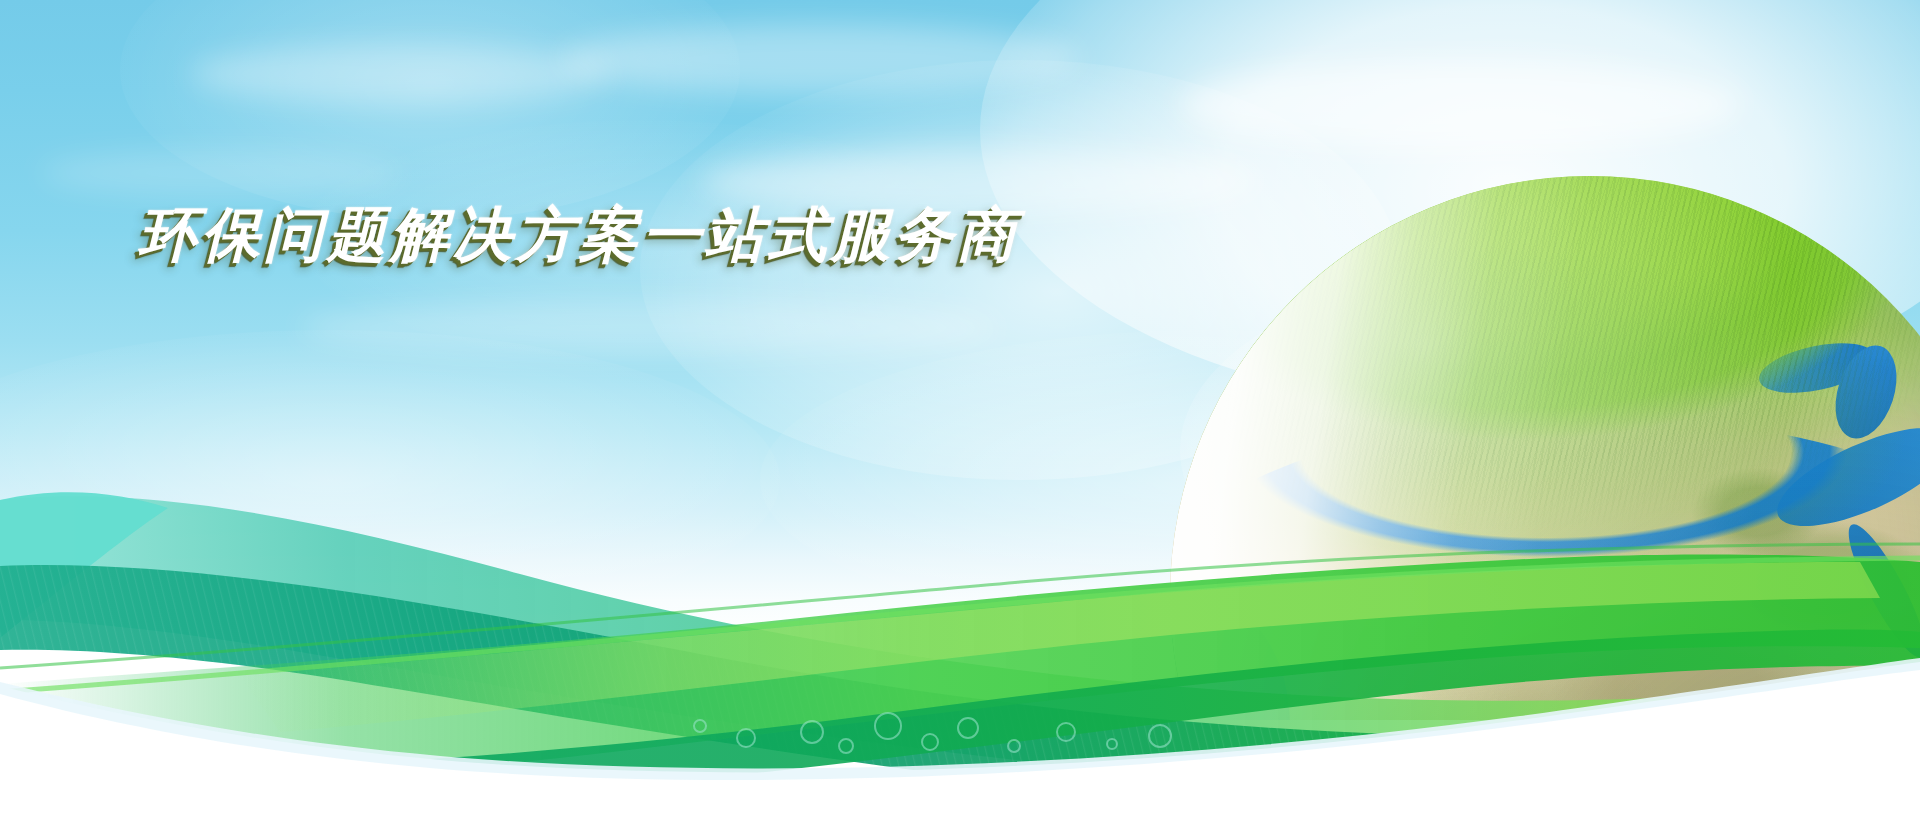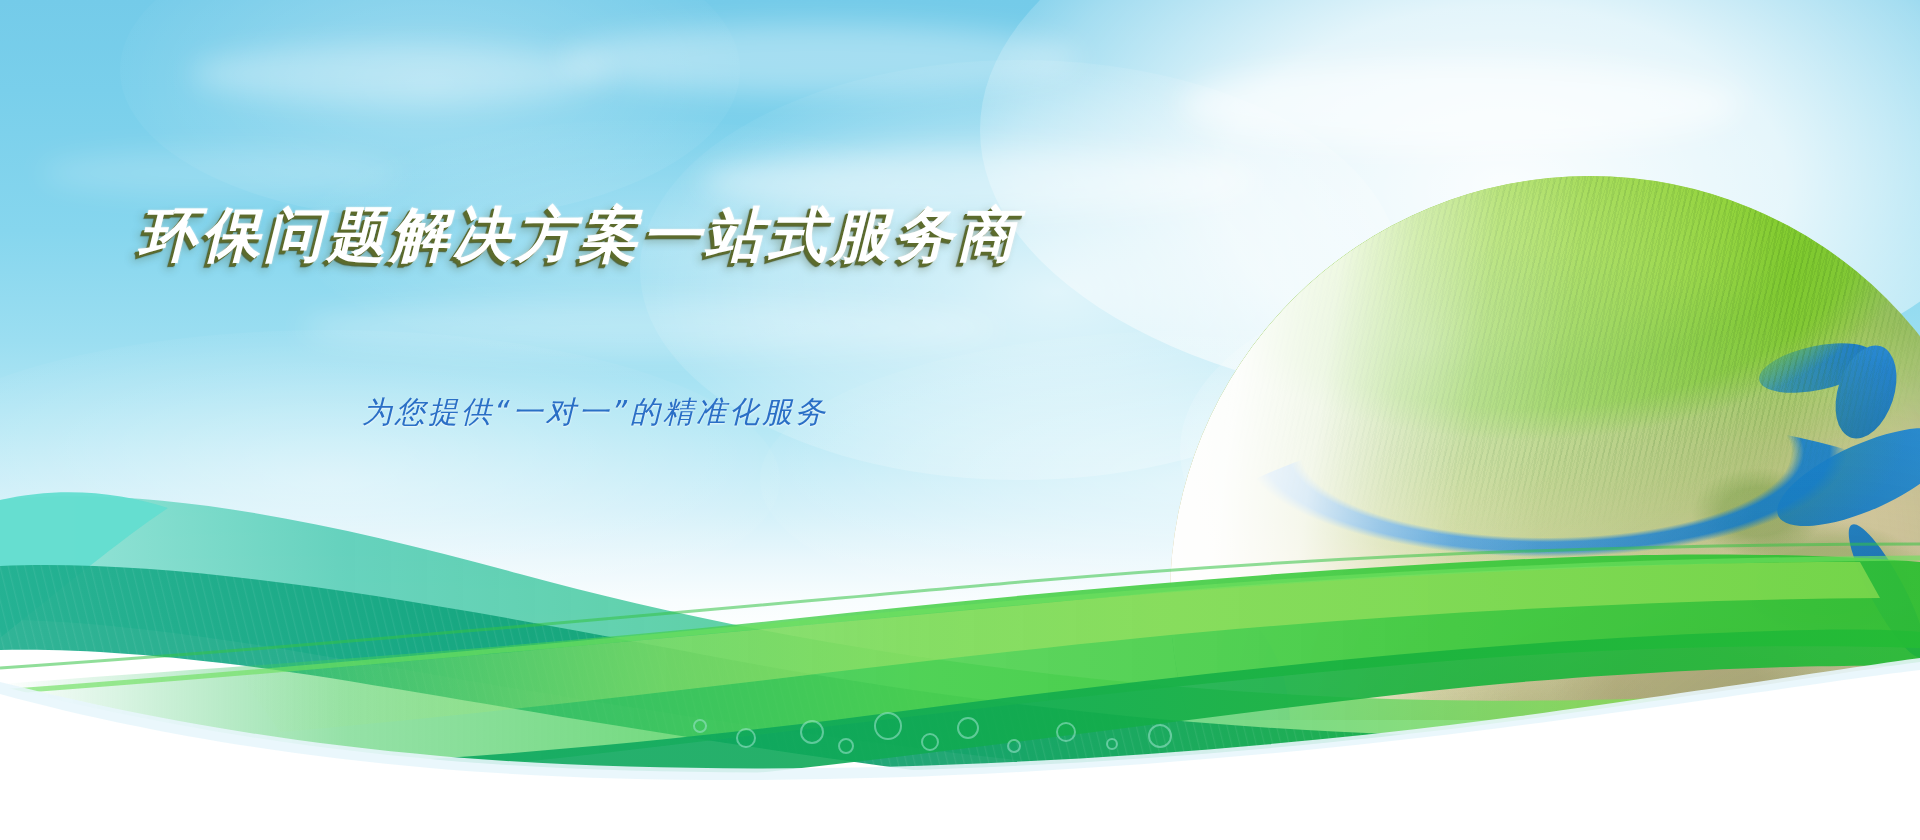--- a/index.html
+++ b/index.html
@@ -505,16 +505,15 @@
     <path d="M0,216 C 120,246 260,274 440,290 C 760,318 1180,296 1520,250 C 1720,222 1860,200 1920,192
              L1920,370 L0,370 Z" fill="#ffffff"></path>
 
     <path d="M0,212 C 120,242 260,270 440,286 C 760,314 1180,292 1520,246 C 1720,218 1860,196 1920,188
              L1920,200 C 1850,208 1700,232 1500,258 C 1160,302 750,326 430,298 C 250,282 110,254 0,224 Z" fill="#e8f6fc" opacity=".9"></path>
   </svg>
 
   <div id="headline">环保问题解决方案一站式服务商</div>
 
   <div id="subcopy">
-    <div class="subline">为您提供“一对一”的精准化服务</div>
   </div>
 
 </div>
 
 </body></html>

